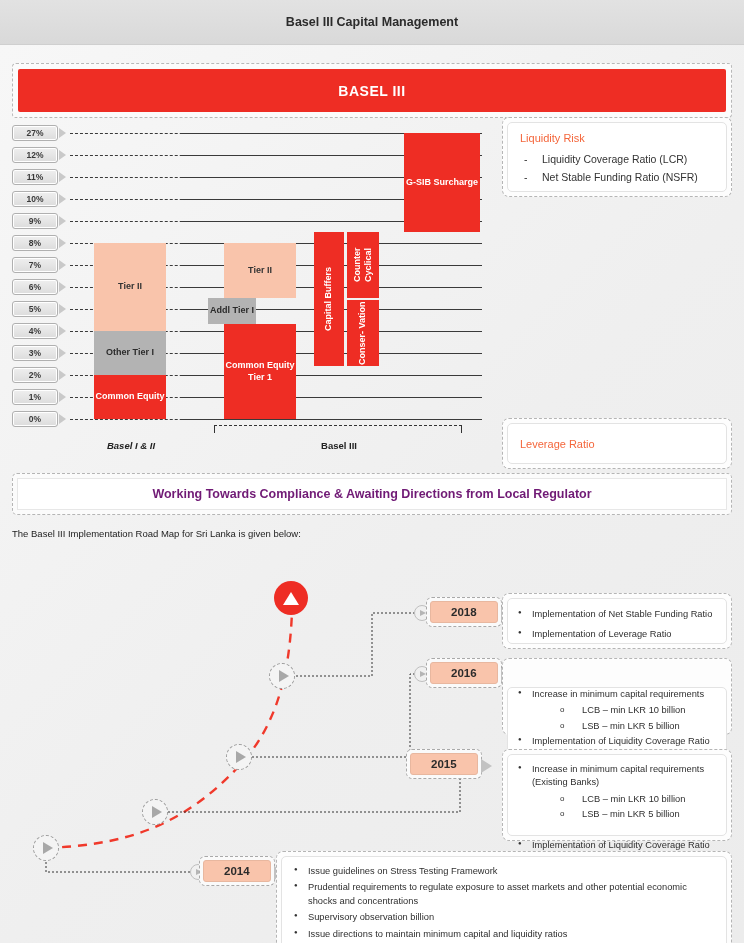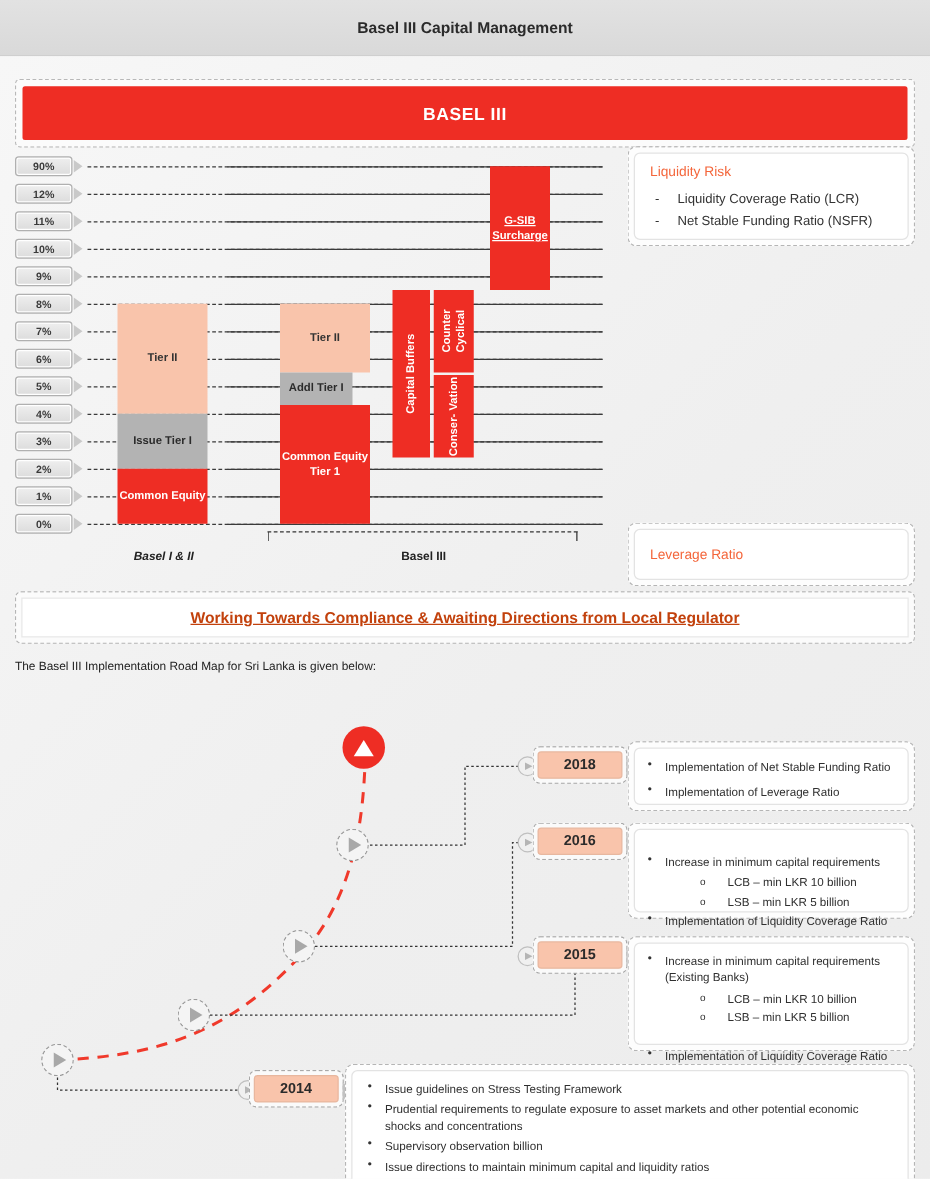--- a/index.html
+++ b/index.html
@@ -86,21 +86,21 @@
                 padding-left:22px; position:relative; }
   .dashlist li::before{ content:"-"; position:absolute; left:4px; color:#333; }
 
   
   .strip{
     position:absolute; left:12px; top:428px; width:720px; height:42px;
     border:1px dashed #b5b5b5; border-radius:5px; background:#fbfbfb; padding:4px;
   }
   .strip-in{ width:100%;height:100%;background:#fff;border:1px solid #e7e7e7;
     display:flex;align-items:center;justify-content:center;
-    font-size:12.5px;font-weight:bold;color:#c2410c;text-decoration:underline; }
+    font-size:12.5px;font-weight:bold;color:#701a75; }
 
   .leadin{ position:absolute; left:12px; top:483px; font-size:9.5px; color:#222; }
 
   
   .roadmap{ position:absolute; left:0; top:495px; width:744px; height:400px; }
   .rsvg{ position:absolute; left:0; top:0; }
 
   .node{
     position:absolute; width:26px; height:26px; border-radius:50%;
     border:1px dashed #9a9a9a; background:#f4f4f4;
@@ -160,21 +160,21 @@
 <div class="stage">
 
   <div class="banner-wrap">
     <div class="banner">BASEL III</div>
   </div>
 
   <div class="chart">
 
     <div>
       <div class="gridrow" style="top:10px;">
-          <div class="pct">90%</div>
+          <div class="pct">27%</div>
           <div class="gl"></div>
           <div class="gl2"></div>
         </div>
       <div class="gridrow" style="top:32px;">
           <div class="pct">12%</div>
           <div class="gl"></div>
           <div class="gl2"></div>
         </div>
       <div class="gridrow" style="top:54px;">
           <div class="pct">11%</div>
@@ -232,32 +232,32 @@
           <div class="gl2"></div>
         </div>
       <div class="gridrow" style="top:296px;">
           <div class="pct">0%</div>
           <div class="gl"></div>
           <div class="gl2"></div>
         </div>
     </div>
 
     <div class="bar c-peach" style="left:82px; top:120px; width:72px; height:88px;">Tier II</div>
-    <div class="bar c-grey" style="left:82px; top:208px; width:72px; height:44px;">Issue Tier I</div>
+    <div class="bar c-grey" style="left:82px; top:208px; width:72px; height:44px;">Other Tier I</div>
     <div class="bar c-red" style="left:82px; top:252px; width:72px; height:44px;">Common Equity</div>
 
     <div class="bar c-peach" style="left:212px; top:120px; width:72px; height:55px;">Tier II</div>
-    <div class="bar c-grey" style="left:212px; top:175px; width:58px; height:26px;">Addl Tier I</div>
+    <div class="bar c-grey" style="left:196px; top:175px; width:48px; height:26px;">Addl Tier I</div>
     <div class="bar c-red" style="left:212px; top:201px; width:72px; height:95px;">Common Equity Tier 1</div>
 
     <div class="bar c-red vert" style="left:302px; top:109px; width:30px; height:134px;">Capital Buffers</div>
     <div class="bar c-red vert" style="left:335px; top:109px; width:32px; height:66px;">Counter Cyclical</div>
     <div class="bar c-red vert" style="left:335px; top:177px; width:32px; height:66px;">Conser- Vation</div>
 
-    <div class="bar c-red" style="left:380px; top:10px; width:48px; height:99px;text-decoration:underline;">G-SIB Surcharge</div>
+    <div class="bar c-red" style="left:392px; top:10px; width:76px; height:99px;">G-SIB Surcharge</div>
 
     <div class="brace" style="left:202px; top:302px; width:248px;"></div>
     <div class="axlabel" style="left:74px; top:317px; width:90px;font-style:italic;">Basel I &amp; II</div>
     <div class="axlabel" style="left:282px; top:317px; width:90px;">Basel III</div>
   </div>
 
   <div class="card" style="left:502px; top:72px; width:230px; height:80px;">
     <div class="card-in">
       <div class="card-title">Liquidity Risk</div>
       <ul class="dashlist">
@@ -325,38 +325,38 @@
       </div>
     </div>
 
     <div class="smallnode" style="left:414px; top:126px;">
         <i></i>
       </div>
     <div class="ybadge" style="left:426px; top:118px;">
       <div class="yb">2016</div>
     </div>
     <div class="card" style="left:502px; top:118px; width:230px; height:77px;">
-      <div class="card-in" style="padding:20px 10px;">
+      <div class="card-in" style="padding:0 10px;margin-top:24px;">
         <ul class="bullets">
           <li style="margin-bottom:2px;">
             <span>Increase in minimum capital requirements</span>
             <ul class="sub">
               <li>LCB – min LKR 10 billion</li>
               <li>LSB – min LKR 5 billion</li>
             </ul>
           </li>
           <li style="margin-bottom:0">Implementation of Liquidity Coverage Ratio</li>
         </ul>
       </div>
     </div>
 
     <div class="smallnode" style="left:414px; top:217px;">
         <i></i>
       </div>
-    <div class="ybadge" style="left:426px; top:209px;">
+    <div class="ybadge" style="left:406px; top:209px;">
       <div class="yb">2015</div>
     </div>
     <div class="card" style="left:502px; top:209px; width:230px; height:92px;">
       <div class="card-in" style="padding:8px 10px;">
         <ul class="bullets">
           <li style="margin-bottom:17px;">
             <span>Increase in minimum capital requirements (Existing Banks)</span>
             <ul class="sub">
               <li>LCB – min LKR 10 billion</li>
               <li>LSB – min LKR 5 billion</li>

